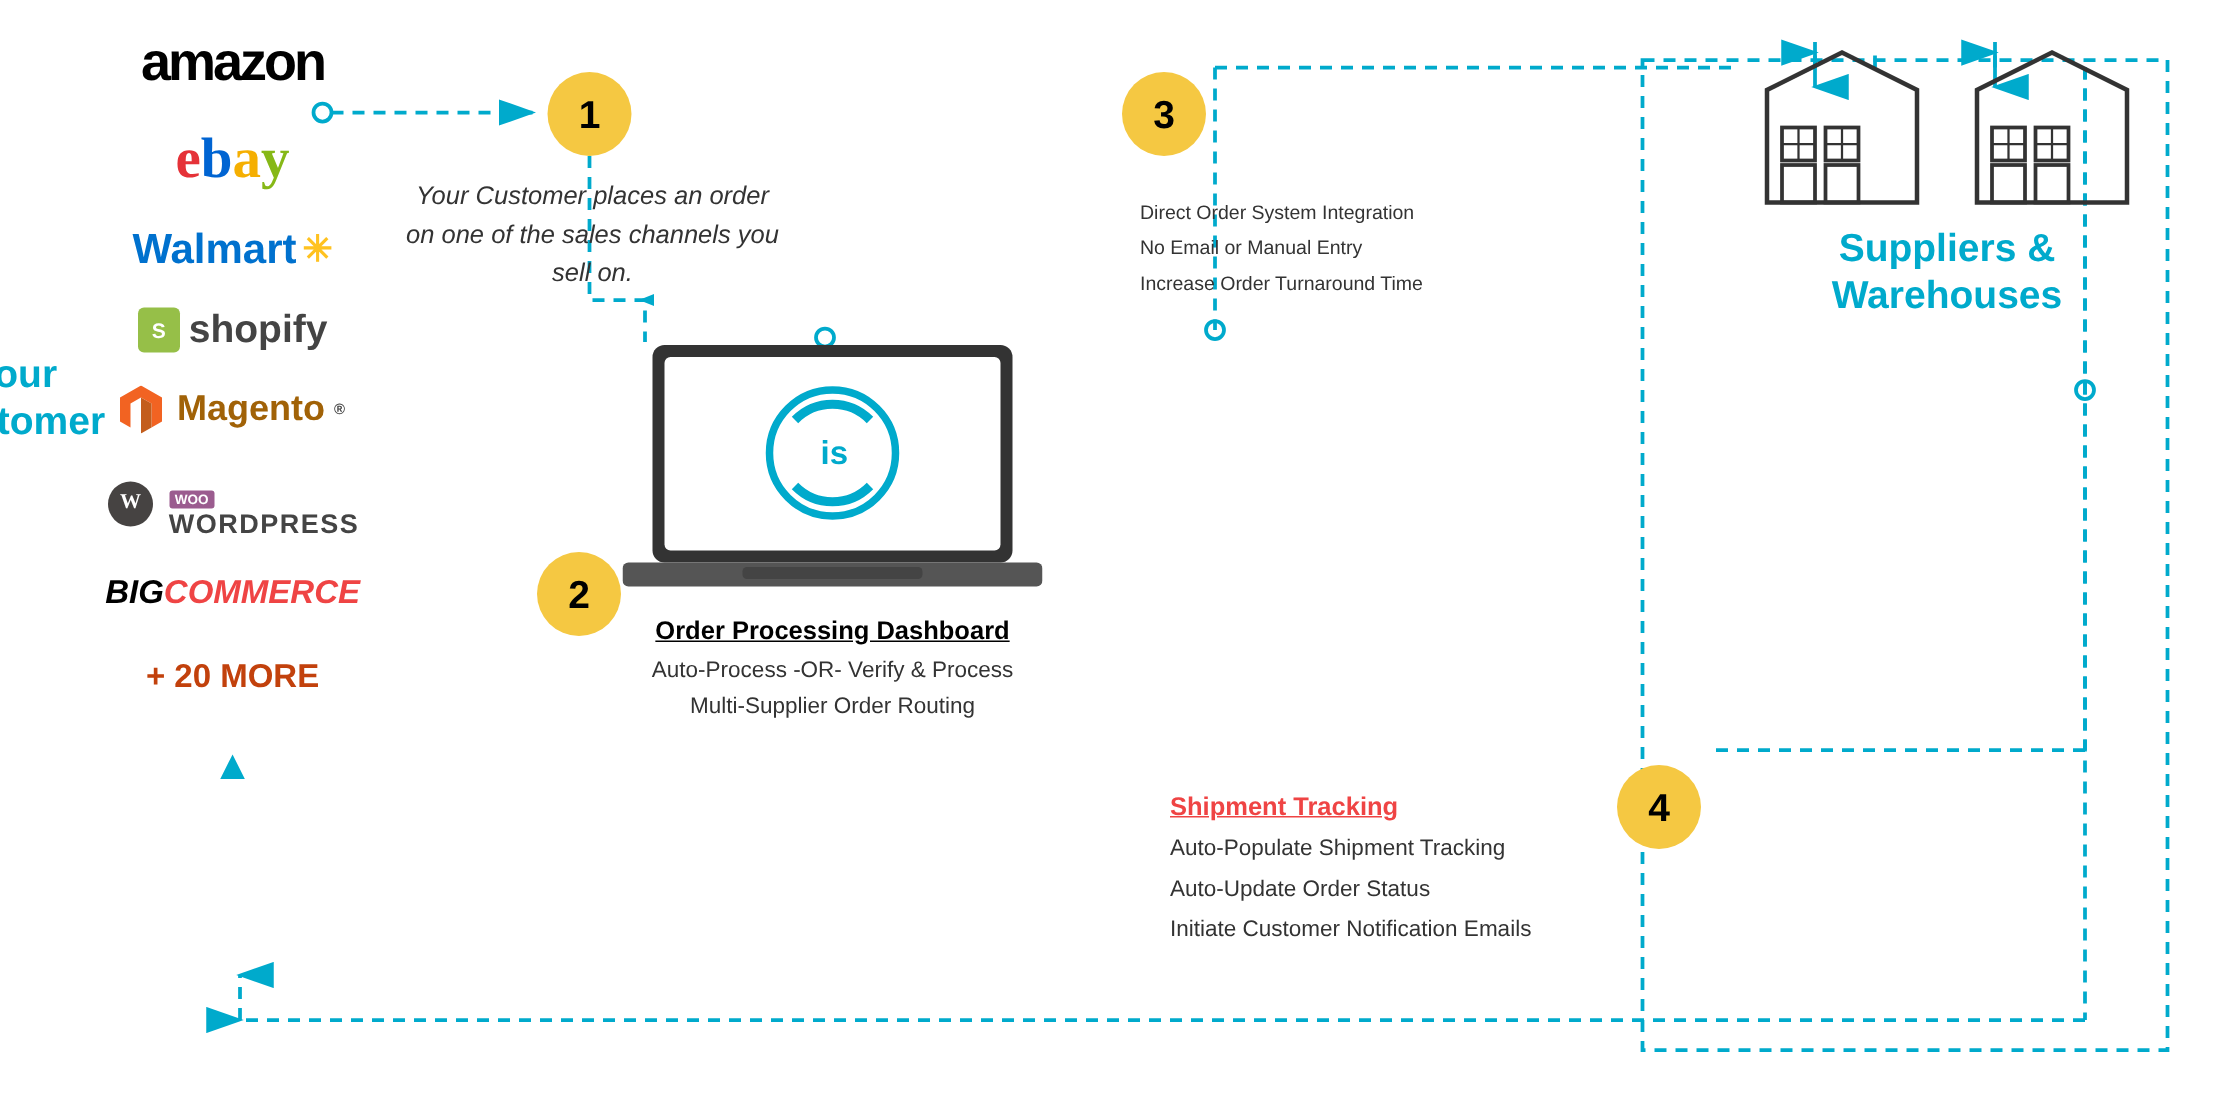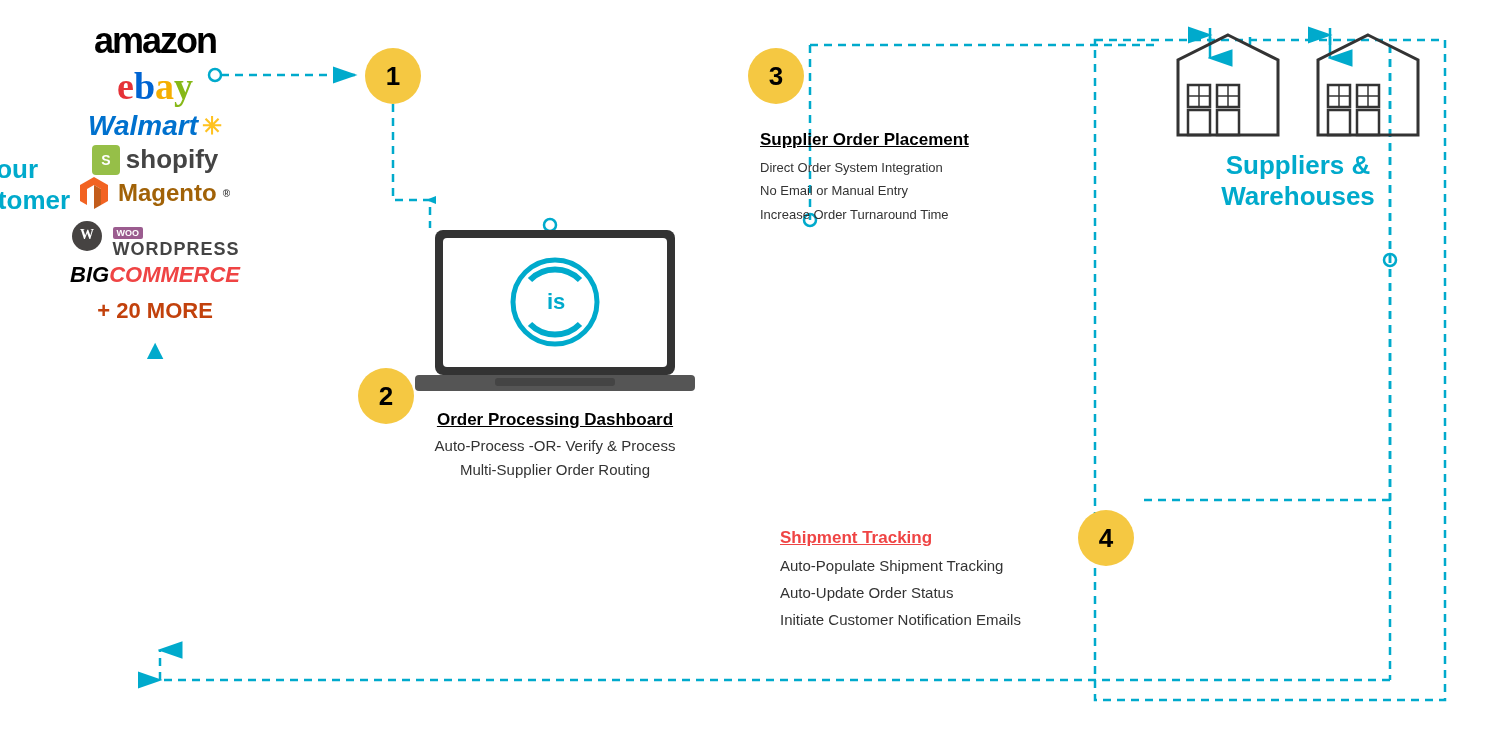--- a/index.html
+++ b/index.html
@@ -41,21 +41,21 @@
       font-weight: bold;
       color: #00aacc;
       margin-bottom: 16px;
       text-align: center;
     }
 
     .platform-list {
       display: flex;
       flex-direction: column;
       align-items: center;
-      gap: 2px;
+      gap: 22px;
       width: 200px;
     }
 
     .platform-item {
       display: flex;
       align-items: center;
       justify-content: center;
     }
 
     .ebay-e { color: #e53238; }
@@ -380,21 +380,21 @@
       </div>
 
       <div class="platform-item">
         <span class="ebay-e" style="font-size:38px; font-weight:900; font-family:Georgia,serif;">e</span>
         <span class="ebay-b" style="font-size:38px; font-weight:900; font-family:Georgia,serif;">b</span>
         <span class="ebay-a" style="font-size:38px; font-weight:900; font-family:Georgia,serif;">a</span>
         <span class="ebay-y" style="font-size:38px; font-weight:900; font-family:Georgia,serif;">y</span>
       </div>
 
       <div class="platform-item walmart-logo">
-        <span style="font-size:28px; font-weight:900; color:#0071ce;font-style:italic;">Walmart</span>
+        <span style="font-size:28px; font-weight:900; color:#0071ce;">Walmart</span>
         <span class="walmart-spark">✳</span>
       </div>
 
       <div class="platform-item shopify-logo">
         <div class="shopify-bag">S</div>
         <span style="font-size:26px; font-weight:bold; color:#444;">shopify</span>
       </div>
 
       <div class="platform-item magento-logo">
         <svg width="28" height="32" viewBox="0 0 28 32">
@@ -428,20 +428,23 @@
       </div>
 
       <div class="up-arrow">▲</div>
     </div>
   </div>
 
   <div class="step-circle step1">
     <span>1</span>
   </div>
 
+  <div class="step1-text">
+    <em>Your Customer places an order on one of the sales channels you sell on.</em>
+  </div>
 
   <div class="step-circle step2">
     <span>2</span>
   </div>
 
   <div class="dashboard-area">
     
     <svg class="laptop-svg" viewBox="0 0 280 170">
 
       <rect x="20" y="5" width="240" height="145" rx="8" fill="#333"></rect>
@@ -462,21 +465,20 @@
       <span>Auto-Process -OR- Verify &amp; Process</span><br>
       <span>Multi-Supplier Order Routing</span>
     </div>
   </div>
 
   <div class="step-circle step3">
     <span>3</span>
   </div>
 
   <div class="supplier-order-text">
-    <div class="supplier-order-title">Supplier Order Placement</div>
     <div class="supplier-order-desc">
       <span>Direct Order System Integration</span><br>
       <span>No Email or Manual Entry</span><br>
       <span>Increase Order Turnaround Time</span>
     </div>
   </div>
 
   <div class="warehouses-section">
     <div class="warehouse-icons">
 

